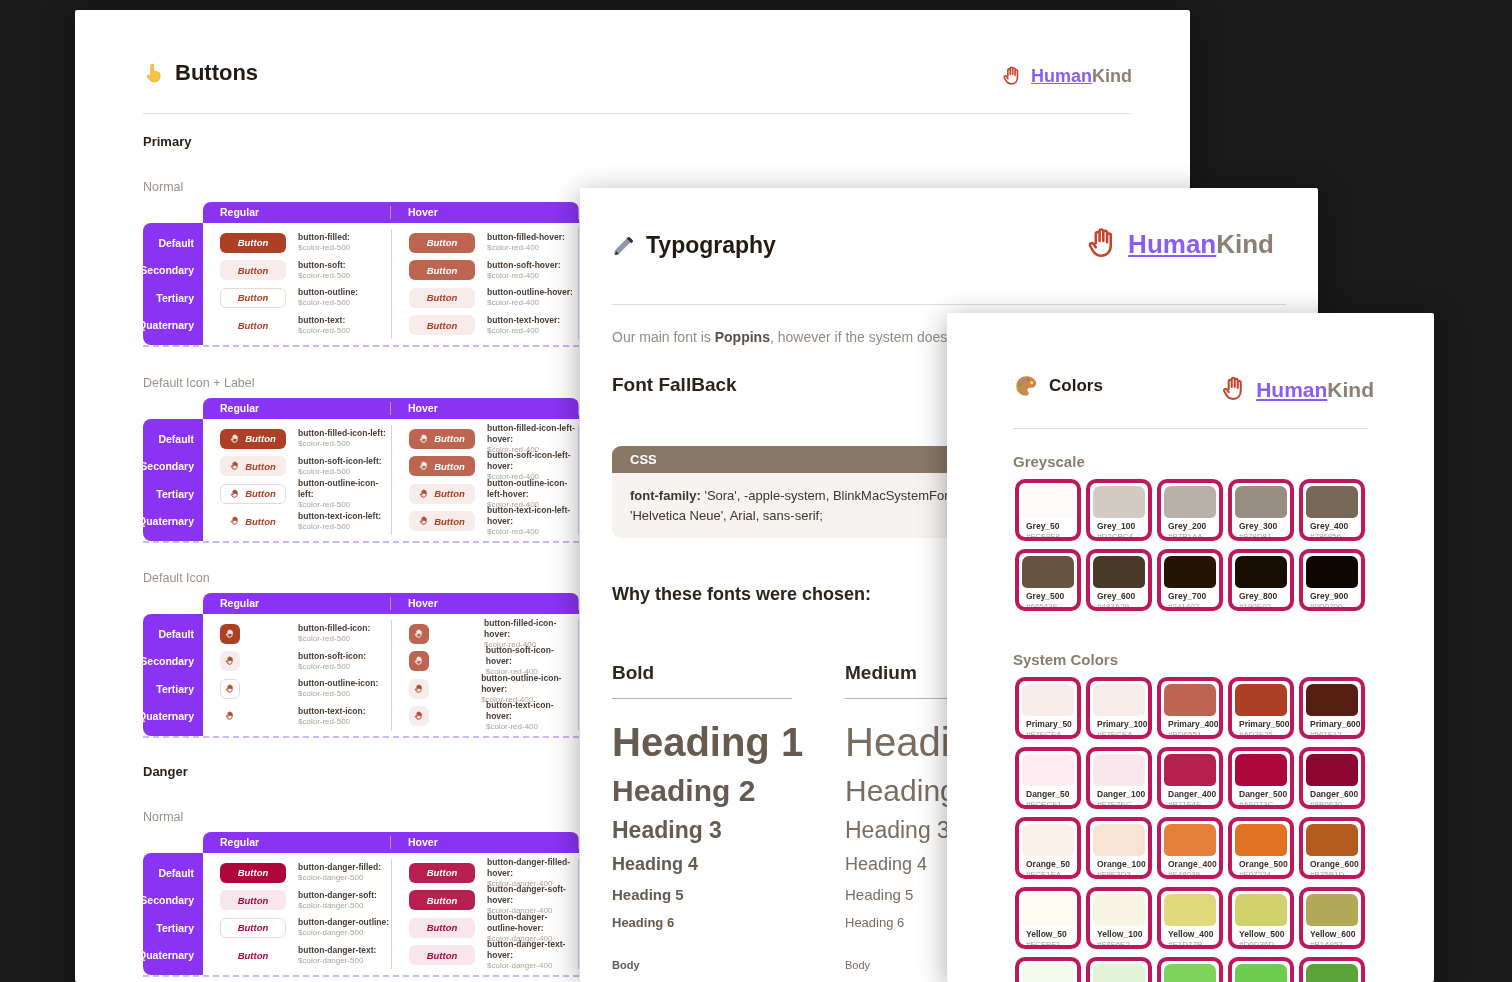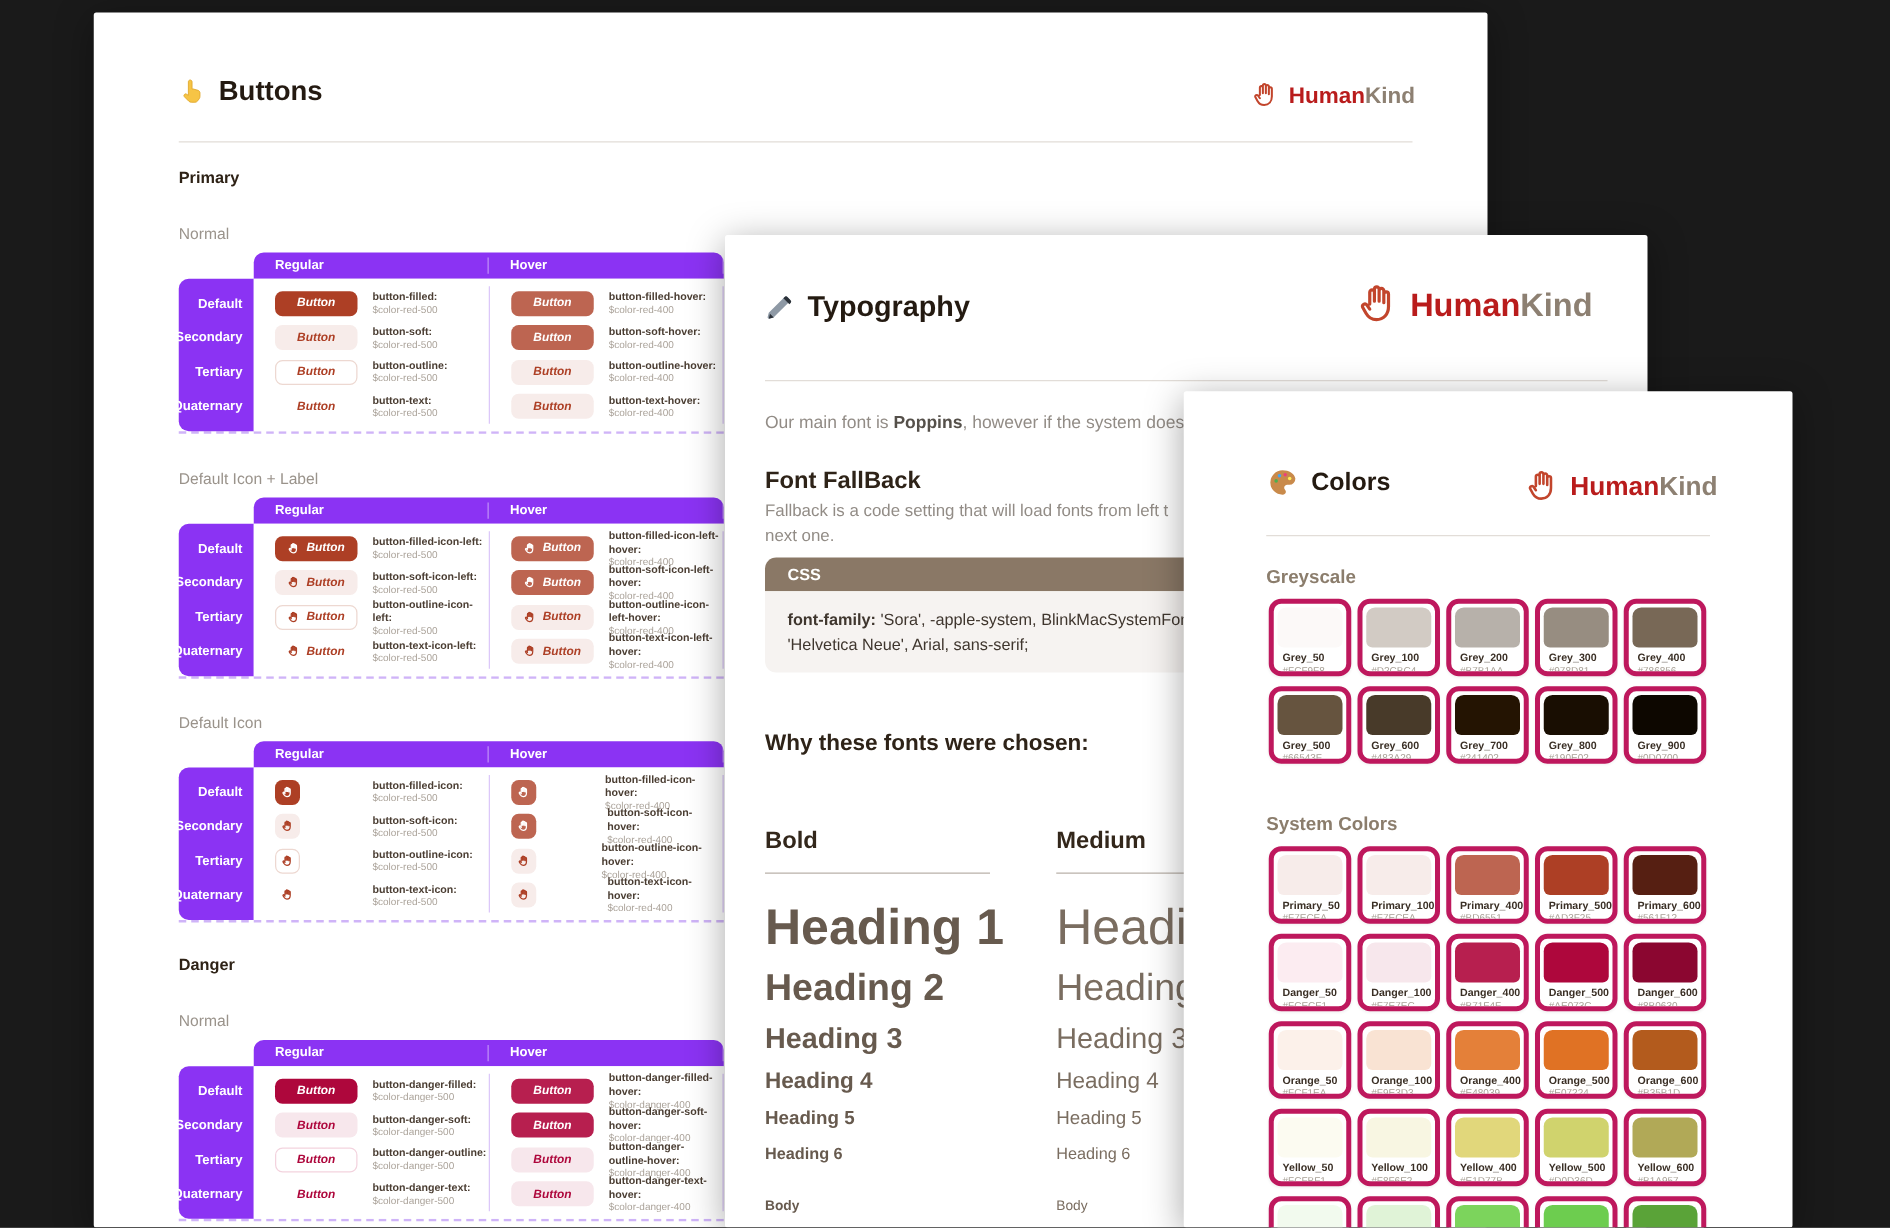--- a/index.html
+++ b/index.html
@@ -8,21 +8,21 @@
   .page{position:absolute;background:#fff;box-shadow:0 6px 30px rgba(0,0,0,.35);border-radius:2px;}
   #page-buttons{left:75px;top:10px;width:1115px;height:972px;z-index:1;}
   #page-typography{left:580px;top:188px;width:738px;height:794px;z-index:2;}
   #page-colors{left:947px;top:313px;width:487px;height:669px;z-index:3;}
   .abs{position:absolute;}
 
   
   .page-title{display:flex;align-items:center;gap:10px;font-weight:800;color:#241a11;}
   .page-title svg{flex:0 0 auto;}
   .logo{display:flex;align-items:center;gap:7px;}
-  .logo-human{font-weight:800;color:#b91c1c;}
+  .logo-human{font-weight:800;color:#8b5cf6;text-decoration:underline;}
   .logo-kind{font-weight:800;color:#8d8072;}
   .hr{border-top:1px solid #e2ddd8;}
 
   
   .sec-label{font-size:13px;font-weight:800;color:#2e2216;}
   .group-label{font-size:12.5px;color:#9a938b;}
   .btable{left:68px;width:436px;}
   .btable[data-palette="primary"]{--c500:#AD3F25;--c400:#BD6551;--c50:#F7ECEA;--cbr:#EDD8D1;}
   .btable[data-palette="danger"]{--c500:#AE073C;--c400:#B71F4F;--c50:#F7E7EC;--cbr:#F3D3DE;}
   .bt-grid{display:flex;align-items:stretch;}
@@ -598,22 +598,20 @@
       <svg width="36" height="36" viewBox="0 0 24 24" fill="none" stroke="#c2452c" stroke-width="1.7" stroke-linecap="round" stroke-linejoin="round">
           <path d="M7.2 11.5V5.2a1.25 1.25 0 012.5 0V10M9.7 10V3.6a1.25 1.25 0 012.5 0V10M12.2 10V4.4a1.25 1.25 0 012.5 0V10.8M14.7 10.8V6.2a1.25 1.25 0 012.5 0v6.6c0 4.2-2.6 7-6.4 7-2.7 0-4.3-1.1-5.6-3.4l-1.8-3.2a1.3 1.3 0 012.2-1.3l1.6 2.3"></path>
         </svg>
       <span style="font-size:26px;"><span class="logo-human">Human</span><span class="logo-kind">Kind</span></span>
     </div>
     <div class="abs hr" style="left:32px;right:32px;top:116px;"></div>
 
     <div class="abs t-intro" style="left:32px;top:141px;"><span>Our main font is </span><b>Poppins</b><span>, however if the system doesn</span></div>
 
     <div class="abs t-h" style="left:32px;top:186px;font-size:19px;">Font FallBack</div>
-    <div class="abs t-para" style="left:32px;top:211px;">Fallback is a code setting that will load fonts from left t
-next one.</div>
 
     <div class="abs" style="left:32px;right:32px;top:258px;">
       <div class="css-head">
           <span>CSS</span>
         </div>
       <div class="css-body"><b>font-family:</b><span> 'Sora',  -apple-system, BlinkMacSystemFont,</span><br><span>'Helvetica Neue',  Arial,  sans-serif;</span></div>
     </div>
 
     <div class="abs t-h" style="left:32px;top:396px;font-size:18px;">Why these fonts were chosen:</div>
 
@@ -648,21 +646,21 @@
           <div class="spec-med" style="font-size: 13px;">Heading 6</div>
         </div>
         <div class="spec-row" style="margin-bottom: 12px;">
           <div class="spec-bold" style="font-size: 11px;">Body</div>
           <div class="spec-med" style="font-size: 11px;">Body</div>
         </div>
       </div>
   </div>
 
   <div class="page" id="page-colors">
-    <div class="abs page-title" style="left:66px;top:60px;font-size:20px;">
+    <div class="abs page-title" style="left:66px;top:60px;font-size:17px;">
       <svg width="26" height="26" viewBox="0 0 24 24">
           <path fill="#c98a4b" d="M12 3a9 9 0 100 18c1.5 0 2.5-1 2.5-2.2 0-.6-.25-1.1-.65-1.5-.4-.4-.6-.9-.6-1.4 0-1.2 1-2.2 2.2-2.2H17A4.5 4.5 0 0021.5 9C20.8 5.5 16.8 3 12 3z"></path>
           <circle cx="7.3" cy="10.8" r="1.3" fill="#4caf50"></circle>
           <circle cx="9.8" cy="7" r="1.3" fill="#42a5f5"></circle>
           <circle cx="14" cy="6.3" r="1.3" fill="#ec407a"></circle>
           <circle cx="17.3" cy="9" r="1.3" fill="#ffee58"></circle>
         </svg>
       <span>Colors</span>
     </div>
     <div class="abs logo" style="right:60px;top:62px;">

